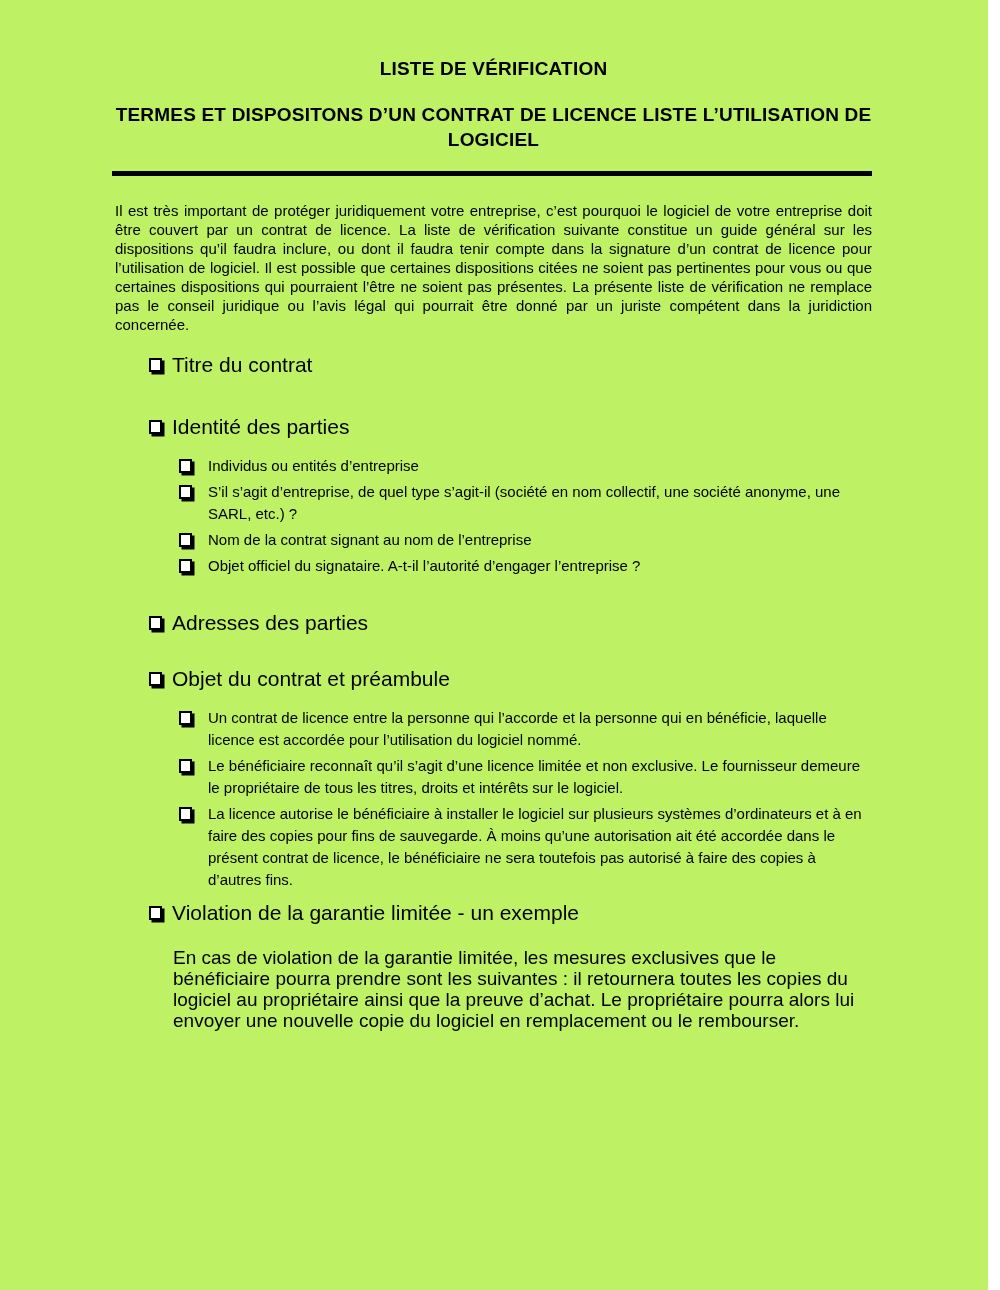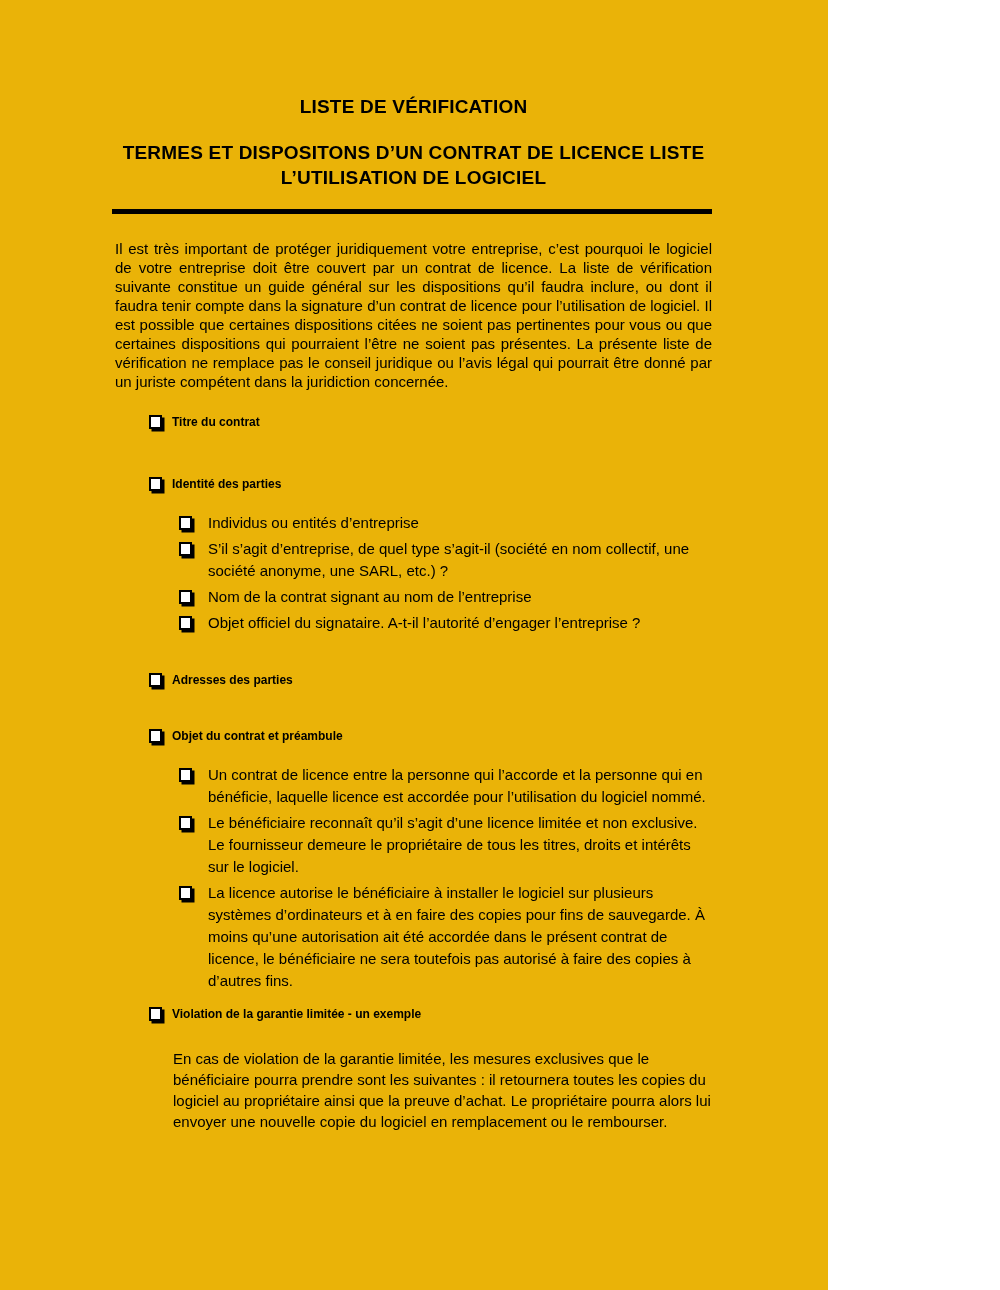--- a/index.html
+++ b/index.html
@@ -11,24 +11,24 @@
   body {
     width: 1000px;
     height: 1290px;
     font-family: "Liberation Sans", "DejaVu Sans", sans-serif;
     color: #000000;
     -webkit-font-smoothing: antialiased;
     overflow: hidden;
   }
   .page {
     box-sizing: border-box;
-    width: 828px;
+    width: 988px;
     height: 1290px;
-    padding: 95px 116px 40px 115px;
-    background: #eab308;
+    padding: 57px 116px 40px 115px;
+    background: #bef264;
   }
   .doc-title {
     margin: 0;
     font-size: 19px;
     line-height: 23px;
     font-weight: bold;
     text-align: center;
     letter-spacing: 0.2px;
   }
   .doc-subtitle {
@@ -56,22 +56,22 @@
   .sec-gap-lg   { margin-top: 42px; }
   .sec-gap-md   { margin-top: 36px; }
   .sec-gap-sm   { margin-top: 12px; }
   .heading-row {
     display: flex;
     align-items: flex-start;
     gap: 10px;
     padding-left: 34px;
   }
   .heading {
-    font-weight: bold;
-    font-size: 12px;
+    font-weight: normal;
+    font-size: 21px;
     line-height: 20px;
   }
   .cb {
     flex: 0 0 auto;
     box-sizing: content-box;
     width: 9px;
     height: 10px;
     background: #ffffff;
     border: 2px solid #000000;
     box-shadow: 2.5px 2.5px 0 0 #000000;
@@ -88,21 +88,21 @@
     gap: 16px;
     padding-left: 64px;
     margin: 0 0 4px 0;
     font-size: 15px;
     line-height: 22px;
   }
   .sub-item .cb { margin-top: 4px; }
   .sub-text { flex: 1 1 auto; }
   .section-paragraph {
     margin: 24px 0 0 58px;
-    font-size: 15px;
+    font-size: 19px;
     line-height: 21px;
   }
 </style>
 </head>
 <body>
 
 <div class="page">
 
   <h1 class="doc-title">LISTE DE VÉRIFICATION</h1>
 

